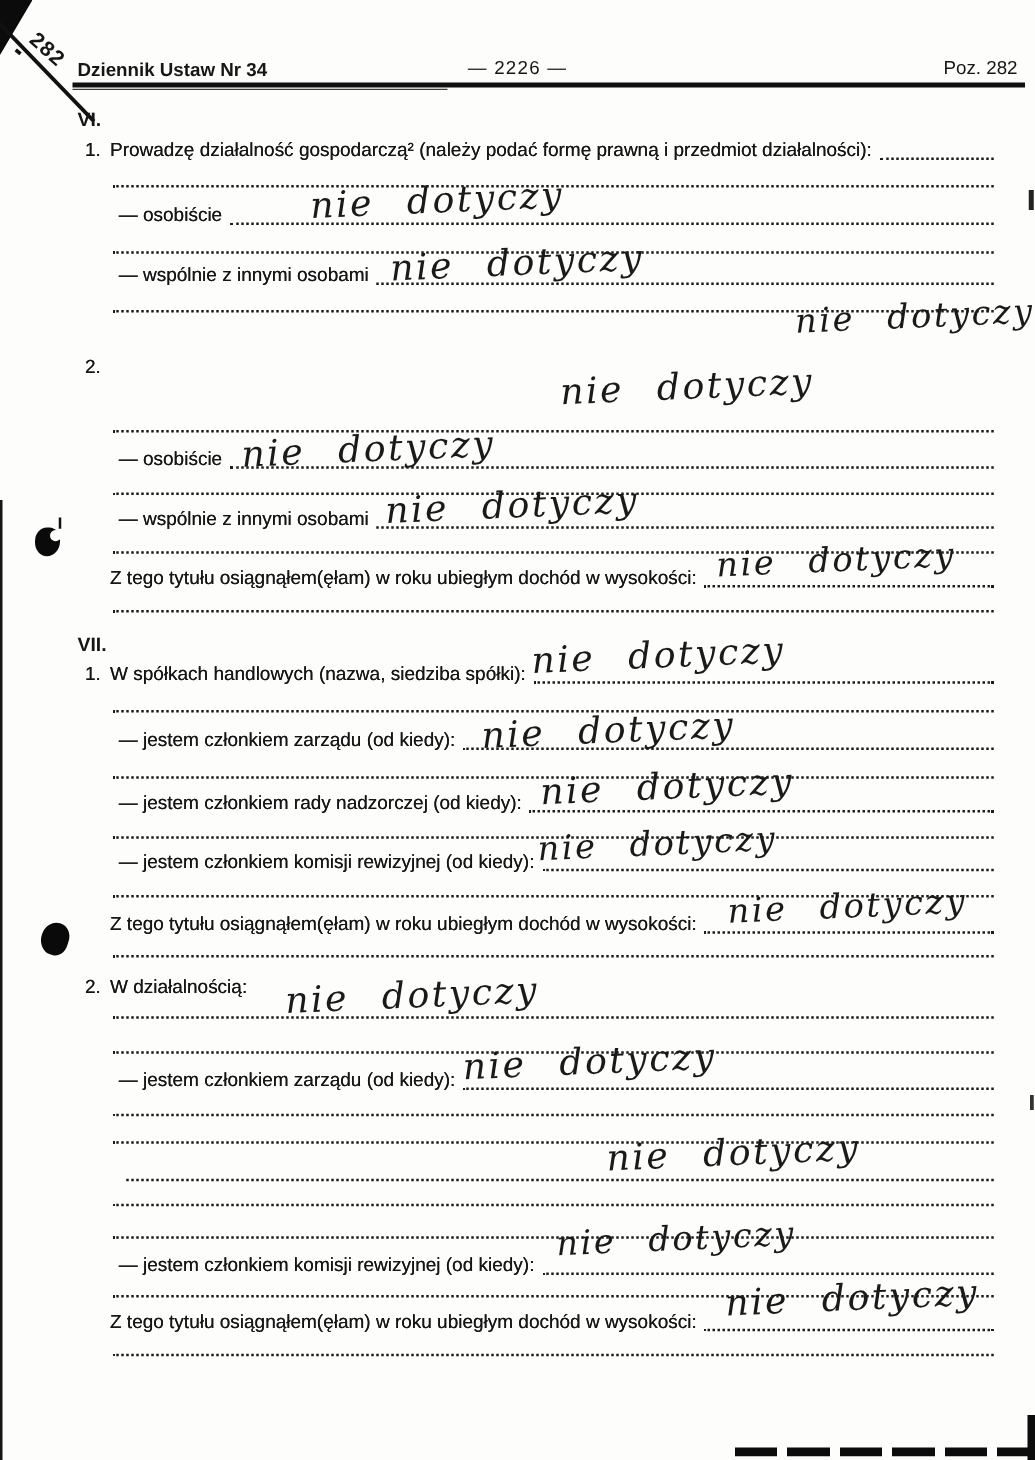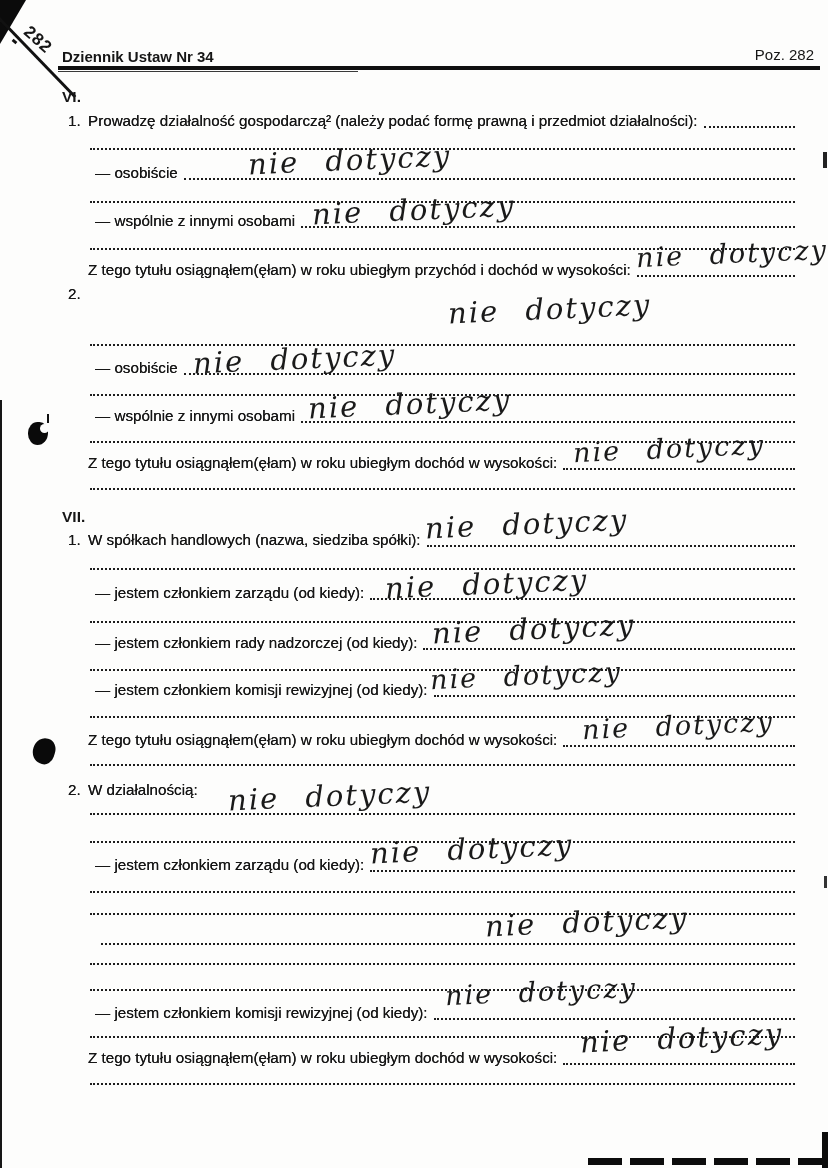--- a/index.html
+++ b/index.html
@@ -67,20 +67,21 @@
   .edge-br{position:absolute;right:0;top:1132px;width:6px;height:36px;background:#0c0c0c;}
   .tick-r1{position:absolute;right:1px;top:152px;width:4px;height:16px;background:#222;}
   .tick-r2{position:absolute;right:1px;top:876px;width:3px;height:12px;background:#333;}
 </style>
 </head>
 <body>
 
 <div class="page">
 
   <span class="hdr-left">Dziennik Ustaw Nr 34</span>
+  <span class="hdr-center">— 2226 —</span>
   <span class="hdr-right">Poz. 282</span>
   <div class="hdr-rule"></div>
   <div class="hdr-rule2"></div>
 
   <div class="corner-fold"></div>
   <span class="stamp-text">282</span>
   <div class="stamp-stroke"></div>
   <div class="stamp-dot"></div>
   <div class="edge-left"></div>
   <div class="blob1"></div>
@@ -106,24 +107,20 @@
     <span class="dots"></span>
   </div>
   <div class="leader" style="top:192px"></div>
 
   <div class="row sub" style="top:210px">
     <span class="lbl">— wspólnie z innymi osobami</span>
     <span class="dots"></span>
   </div>
   <div class="leader" style="top:239px"></div>
 
-  <div class="row" style="top:259px">
-    <span class="lbl">Z tego tytułu osiągnąłem(ęłam) w roku ubiegłym przychód i dochód w wysokości:</span>
-    <span class="dots"></span>
-  </div>
 
   <div class="just" style="top:283px">
     <span class="num">2.</span>
   </div>
   <div class="leader" style="top:335px"></div>
 
   <div class="row sub" style="top:357px">
     <span class="lbl">— osobiście</span>
     <span class="dots"></span>
   </div>

